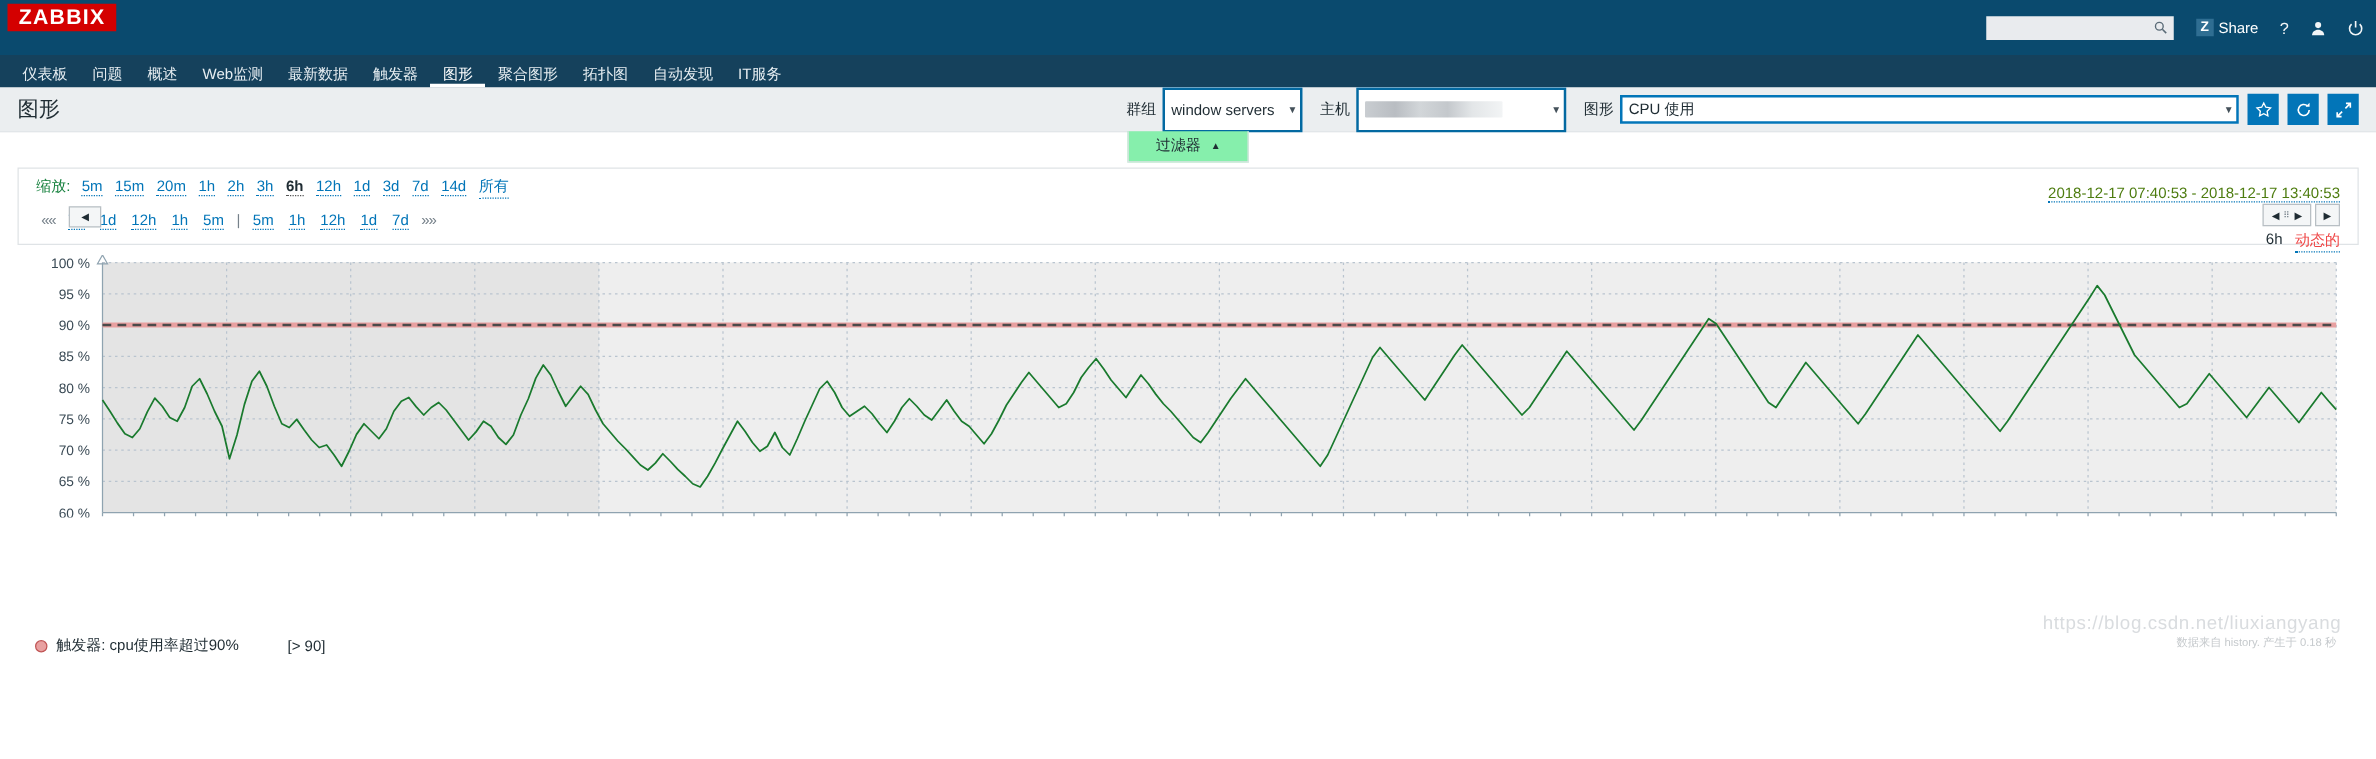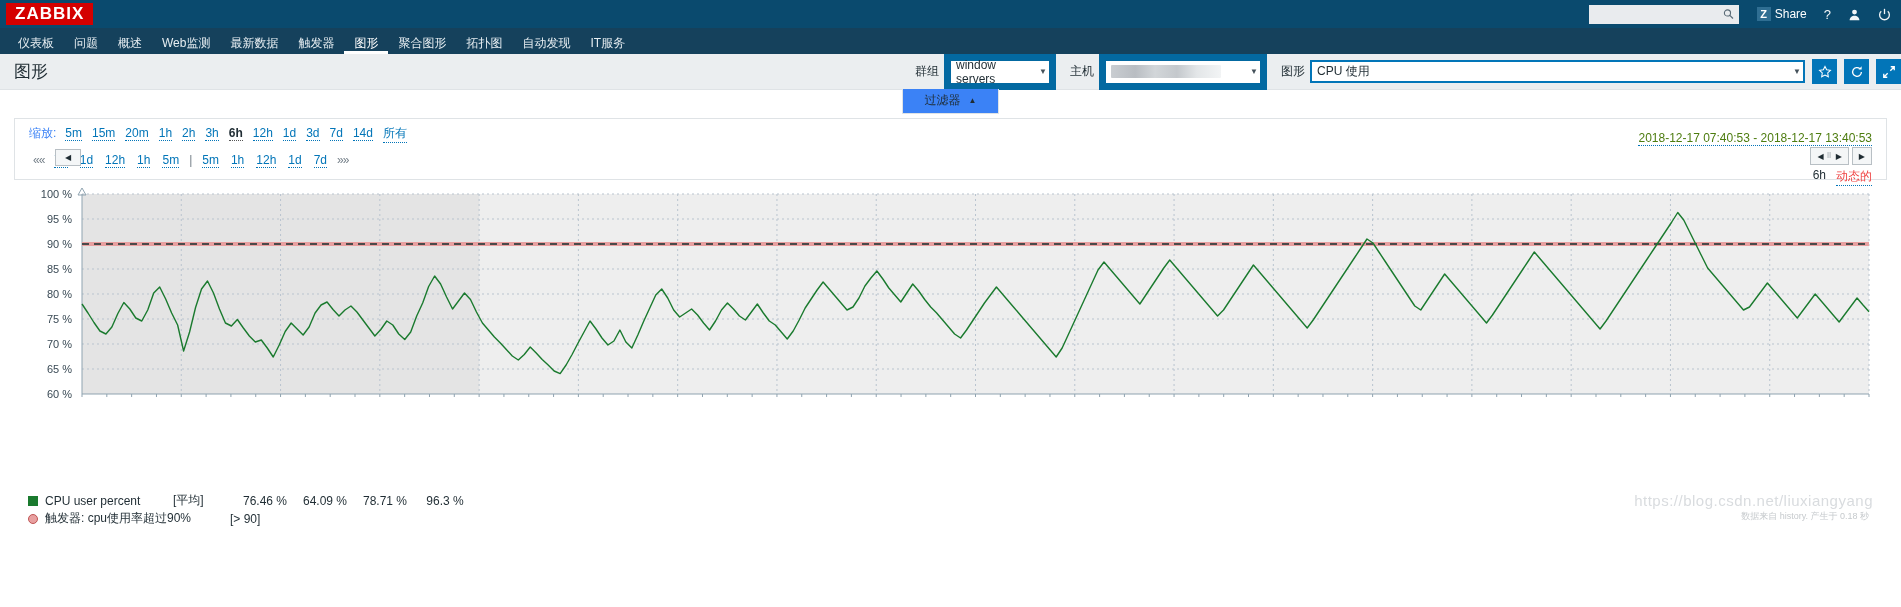--- a/index.html
+++ b/index.html
@@ -7,21 +7,21 @@
   body {
     width: 1901px; height: 607px;
     font-family: "Liberation Sans", sans-serif;
     background: #fff;
     overflow: hidden;
     color: #1f2c33;
   }
 
   
   .topbar {
-    height: 28px;
+    height: 44px;
     background: #0a4a6e;
     display: flex;
     align-items: stretch;
     position: relative;
     gap: 28px;
   }
   .logo {
     background: #d40000;
     color: #fff;
     font-weight: bold;
@@ -135,27 +135,27 @@
     font-size: 17px;
     color: #1f2c33;
     padding-left: 14px;
     font-weight: normal;
   }
   .filterfields {
     margin-left: auto;
     display: flex;
     align-items: center;
     gap: 0;
-    padding-right: 0;
+    padding-right: 14px;
   }
   .flabel { font-size: 12px; color: #1f2c33; margin: 0 5px 0 14px; }
   .fsel {
     height: 36px;
     background: #fff;
-    border: 7px solid #0369a1;
+    border: 2px solid #0369a1;
     font-size: 12px;
     display: flex;
     align-items: center;
     padding: 0 2px 0 5px;
     color: #1f2c33;
     position: relative;
     cursor: pointer;
   }
   .fsel .caret {
     margin-left: auto;
@@ -183,21 +183,21 @@
   
   .filtertab-row {
     background: #fff;
     height: 22px;
     display: flex;
     justify-content: center;
     align-items: flex-start;
     position: relative;
   }
   .filtertab {
-    background: #3b82f6;
+    background: #86efac;
     border: 1px solid #dfe3e6;
     border-top: none;
     font-size: 12px;
     padding: 3px 22px 4px 22px;
     color: #1f2c33;
     cursor: pointer;
     display: flex; align-items: center; gap: 8px;
     margin-top: -1px;
   }
   .filtertab .arrowup { font-size: 8px; }
@@ -209,21 +209,21 @@
     background: #fff;
     height: 62px;
     position: relative;
     font-size: 12px;
   }
   .zoomrow {
     display: flex; align-items: center;
     padding: 7px 0 0 14px;
     height: 22px;
   }
-  .zoomlabel { color: #3b82f6; margin-right: 4px; }
+  .zoomlabel { color: #15803d; margin-right: 4px; }
   .zlink {
     color: #0275b8;
     margin: 0 5px;
     border-bottom: 1px dotted #0275b8;
     cursor: pointer;
     text-decoration: none;
   }
   .zlink.sel { color: #1f2c33; font-weight: bold; border-bottom: 1px dotted #555; }
   .daterange {
     position: absolute; right: 14px; top: 12px;
@@ -687,28 +687,19 @@
         <line x1="1830.1805555555557" y1="206" x2="1830.1805555555557" y2="209" stroke="#8fa3b0"></line>
         <text x="0" y="0" font-size="10" fill="#4a5a66" font-family="&quot;Liberation Sans&quot;, sans-serif" transform="translate(1834.1805555555557,213) rotate(-90)" text-anchor="end">13:35</text>
         <line x1="1855" y1="206" x2="1855" y2="209" stroke="#8fa3b0"></line>
         <text x="0" y="0" font-size="10" fill="#d43f3a" font-family="&quot;Liberation Sans&quot;, sans-serif" transform="translate(1859,213) rotate(-90)" text-anchor="end">12-17 13:40</text>
       </svg>
   </div>
 </div>
 
 <div class="legend">
   <div class="legend-row">
-    <span class="lg-swatch"></span>
-    <span class="lg-name">CPU user percent</span>
-    <span class="lg-agg">[平均]</span>
-    <span class="lg-val">76.46 %</span>
-    <span class="lg-val">64.09 %</span>
-    <span class="lg-val">78.71 %</span>
-    <span class="lg-val">96.3 %</span>
-  </div>
-  <div class="legend-row">
     <span class="lg-dot"></span>
     <span class="lg-trigger-name">触发器: cpu使用率超过90%</span>
     <span class="lg-trigger-expr">[&gt; 90]</span>
   </div>
   <div class="watermark">https://blog.csdn.net/liuxiangyang</div>
   <div class="genline">数据来自 history. 产生于 0.18 秒</div>
 </div>
 
 </body></html>

